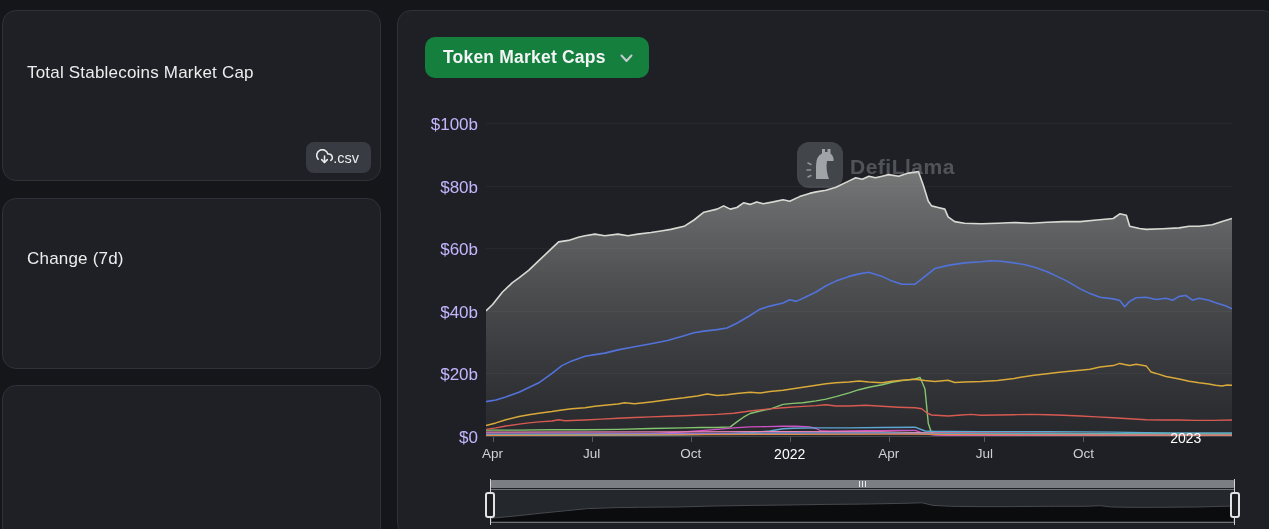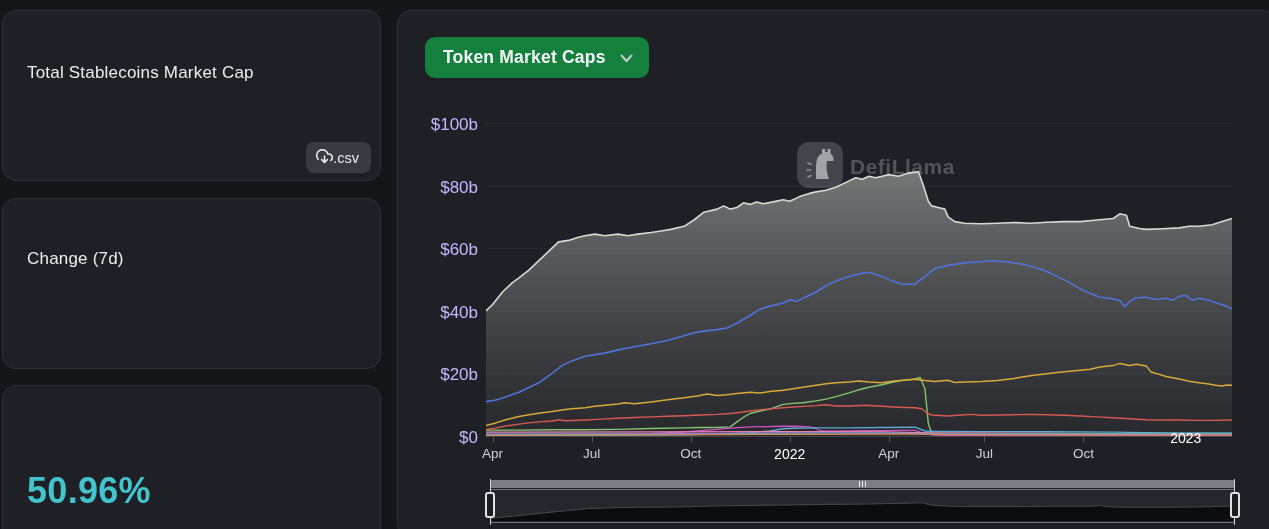--- a/index.html
+++ b/index.html
@@ -95,21 +95,20 @@
     </span>
     <span>.csv</span>
   </div>
 </div>
 
 <div class="card" id="card-change">
   <div class="card-title">Change (7d)</div>
 </div>
 
 <div class="card" id="card-dominance">
-  <div class="card-value" style="color:#43c3cb;">50.96%</div>
 </div>
 
 <div class="panel" id="chart-panel">
 
   <div class="token-btn">
     <span class="lbl">Token Market Caps</span>
     <span>
       <svg width="13" height="9" viewBox="0 0 13 9" fill="none" stroke="#c6cbd2" stroke-width="2" stroke-linecap="round" stroke-linejoin="round">
         <polyline points="1.5 1.5 6.5 7 11.5 1.5"></polyline>
       </svg>

